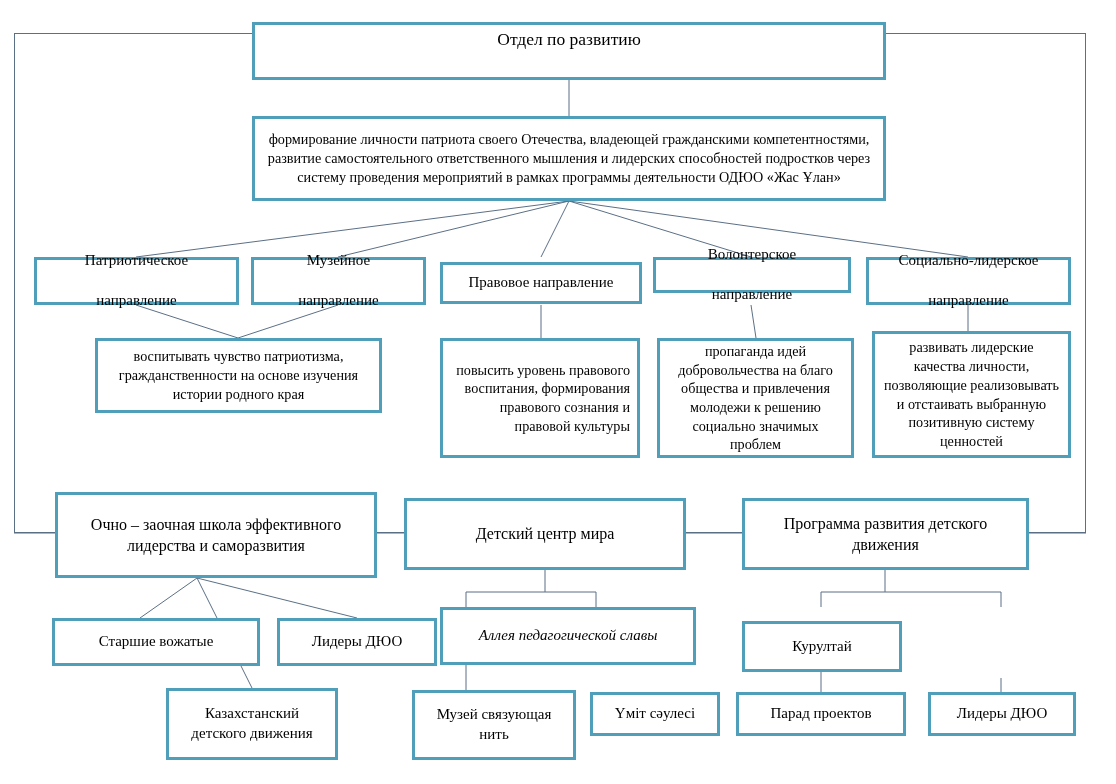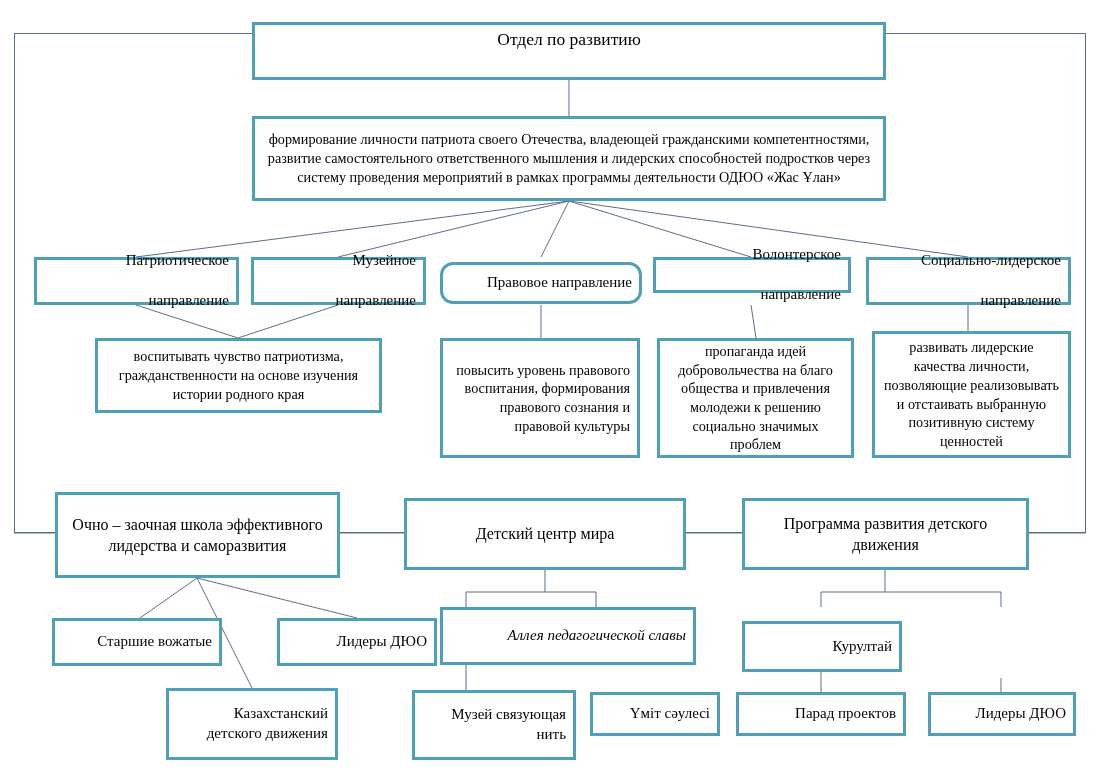--- a/index.html
+++ b/index.html
@@ -30,21 +30,21 @@
     align-items:center;
     justify-content:center;
     text-align:center;
     line-height:1.32;
     padding:4px 7px;
   }
   .node span{display:block;width:100%;}
 
   .fs-18{font-size:17.5px;}
   .fs-16{font-size:16px;}
-  .fs-15{font-size:15px;text-align:right;}
+  .fs-15{font-size:15px;}
   .fs-14{font-size:14.2px;}
 
   
   svg.links{position:absolute;left:0;top:0;width:1116px;height:784px;overflow:visible;}
   svg.links line, svg.links polyline, svg.links path{
     stroke:#5b6f86;stroke-width:1;fill:none;
   }
 </style>
 </head>
 <body>
@@ -110,21 +110,21 @@
     </span>
   </div>
 
   <div class="node fs-15" style="left:251px;top:257px;width:175px;height:48px;">
     <span>
       <span>Музейное</span><br>
       <span>направление</span>
     </span>
   </div>
 
-  <div class="node fs-15" style="left:440px;top:262px;width:202px;height:42px;border-radius:13px;">
+  <div class="node fs-15" style="left:440px;top:262px;width:202px;height:42px;">
     <span>Правовое направление</span>
   </div>
 
   <div class="node fs-15" style="left:653px;top:257px;width:198px;height:36px;">
     <span>
       <span>Волонтерское</span><br>
       <span>направление</span>
     </span>
   </div>
 
@@ -144,33 +144,33 @@
   </div>
 
   <div class="node fs-14" style="left:657px;top:338px;width:197px;height:120px;">
     <span>пропаганда идей добровольчества на благо общества и привлечения молодежи к решению социально значимых проблем</span>
   </div>
 
   <div class="node fs-14" style="left:872px;top:331px;width:199px;height:127px;">
     <span>развивать лидерские качества личности, позволяющие реализовывать и отстаивать выбранную позитивную систему ценностей</span>
   </div>
 
-  <div class="node fs-16" style="left:55px;top:492px;width:285px;height:86px;">
+  <div class="node fs-16" style="left:55px;top:492px;width:322px;height:86px;">
     <span>Очно – заочная школа эффективного лидерства и саморазвития</span>
   </div>
 
   <div class="node fs-16" style="left:404px;top:498px;width:282px;height:72px;">
     <span>Детский центр мира</span>
   </div>
 
   <div class="node fs-16" style="left:742px;top:498px;width:287px;height:72px;">
     <span>Программа развития детского движения</span>
   </div>
 
-  <div class="node fs-15" style="left:52px;top:618px;width:170px;height:48px;">
+  <div class="node fs-15" style="left:52px;top:618px;width:208px;height:48px;">
     <span>Старшие вожатые</span>
   </div>
 
   <div class="node fs-15" style="left:277px;top:618px;width:160px;height:48px;">
     <span>Лидеры ДЮО</span>
   </div>
 
   <div class="node fs-15" style="left:166px;top:688px;width:172px;height:72px;">
     <span>Казахстанский детского движения</span>
   </div>

